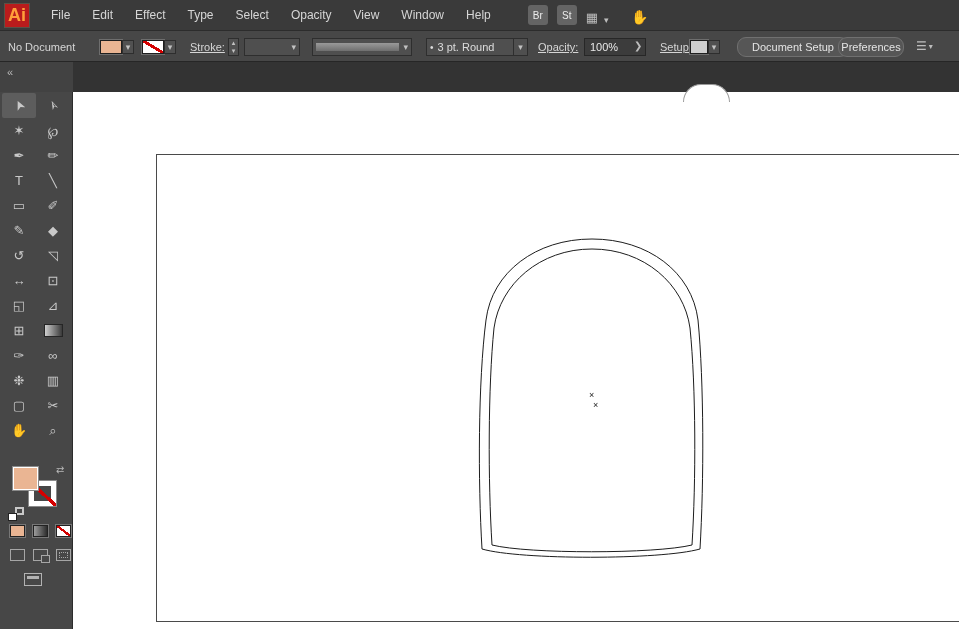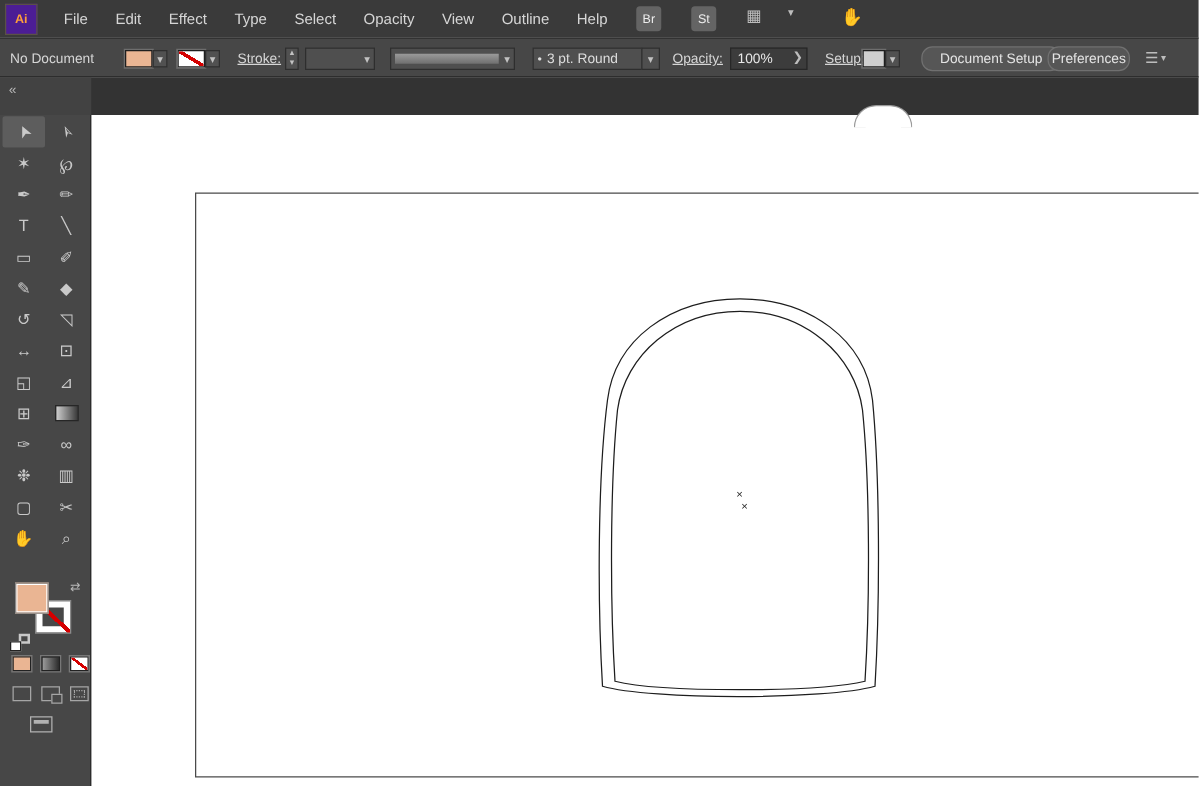--- a/index.html
+++ b/index.html
@@ -4,25 +4,25 @@
 <style>
   html,body{margin:0;padding:0;}
   body{
     width:959px;height:629px;position:relative;overflow:hidden;
     background:#ffffff;font-family:"Liberation Sans",sans-serif;
     -webkit-font-smoothing:antialiased;
   }
   
   .menubar{position:absolute;left:0;top:0;width:959px;height:30px;background:#3a3a3a;
     display:flex;align-items:center;color:#d6d6d6;font-size:12px;z-index:3;}
-  .logo{width:26px;height:25px;margin:2px 10px 2px 4px;background:#4c1d95;color:#ff9f3a;
-    font-weight:bold;display:flex;align-items:center;justify-content:center;font-size:10px;
+  .logo{width:26px;height:25px;margin:2px 10px 2px 4px;background:#b91c1c;color:#ff9f3a;
+    font-weight:bold;display:flex;align-items:center;justify-content:center;font-size:18px;
     border:1px solid #5a5146;box-sizing:border-box;}
   .menu-item{padding:0 11px;height:30px;display:flex;align-items:center;cursor:default;}
-  .appbar-icons{display:flex;align-items:flex-start;margin-left:12px;gap:24px;}
+  .appbar-icons{display:flex;align-items:flex-end;margin-left:26px;gap:9px;}
   .badge{width:20px;height:20px;background:#646464;border-radius:3px;color:#ececec;
     font-size:10px;display:flex;align-items:center;justify-content:center;}
   .ws-icon{color:#bdbdbd;font-size:13px;}
   .dd-sm{color:#bdbdbd;font-size:9px;margin-left:-3px;}
   .touch-icon{color:#a8a8a8;font-size:14px;margin-left:14px;}
   
   .controlbar{position:absolute;left:0;top:30px;width:959px;height:32px;background:#474747;
     border-top:1px solid #2c2c2c;border-bottom:1px solid #262626;box-sizing:border-box;
     color:#d6d6d6;font-size:11px;z-index:3;}
   .controlbar > *{position:absolute;}
@@ -99,21 +99,21 @@
 
 <div class="menubar">
   <div class="logo">Ai</div>
   <div class="menu-item">File</div>
   <div class="menu-item">Edit</div>
   <div class="menu-item">Effect</div>
   <div class="menu-item">Type</div>
   <div class="menu-item">Select</div>
   <div class="menu-item">Opacity</div>
   <div class="menu-item">View</div>
-  <div class="menu-item">Outline</div>
+  <div class="menu-item">Window</div>
   <div class="menu-item">Help</div>
   <div class="appbar-icons">
     <div class="badge">Br</div>
     <div class="badge">St</div>
     <span class="ws-icon">▦</span>
     <span class="dd-sm">▾</span>
     <span class="touch-icon">✋</span>
   </div>
 </div>
 

